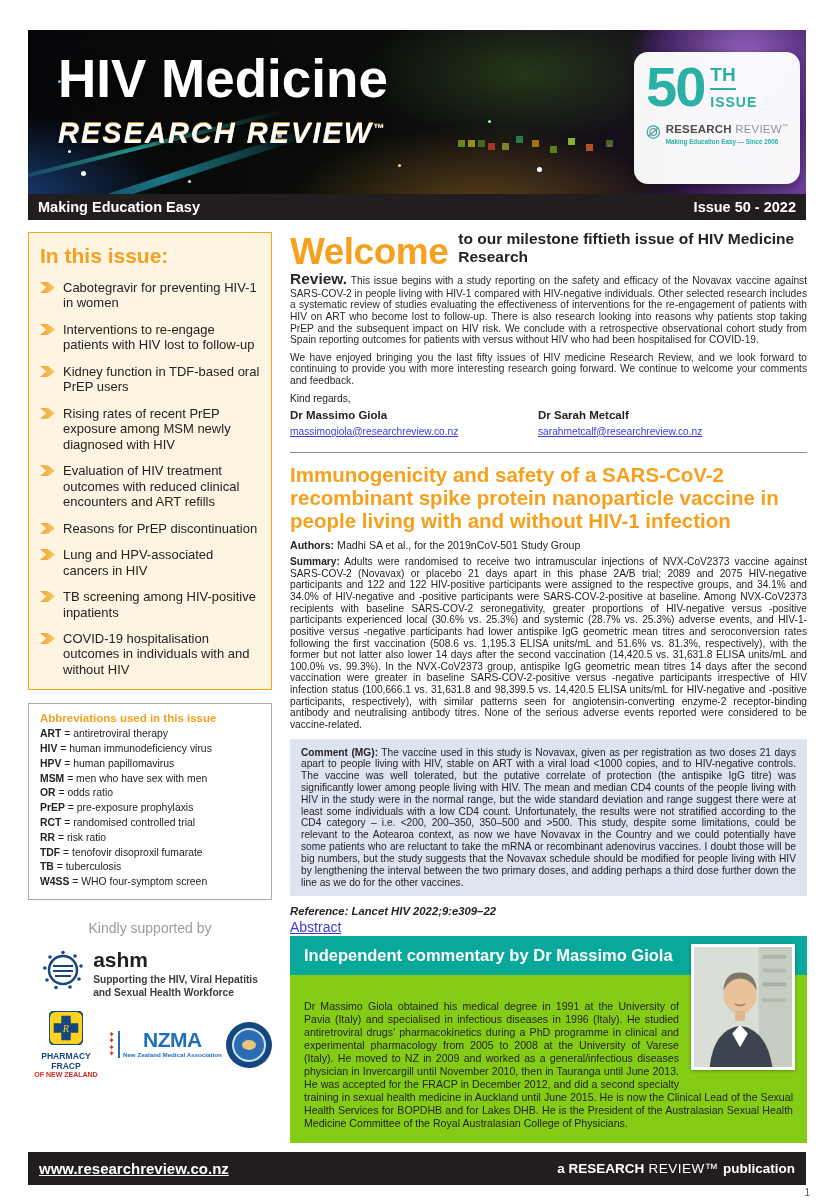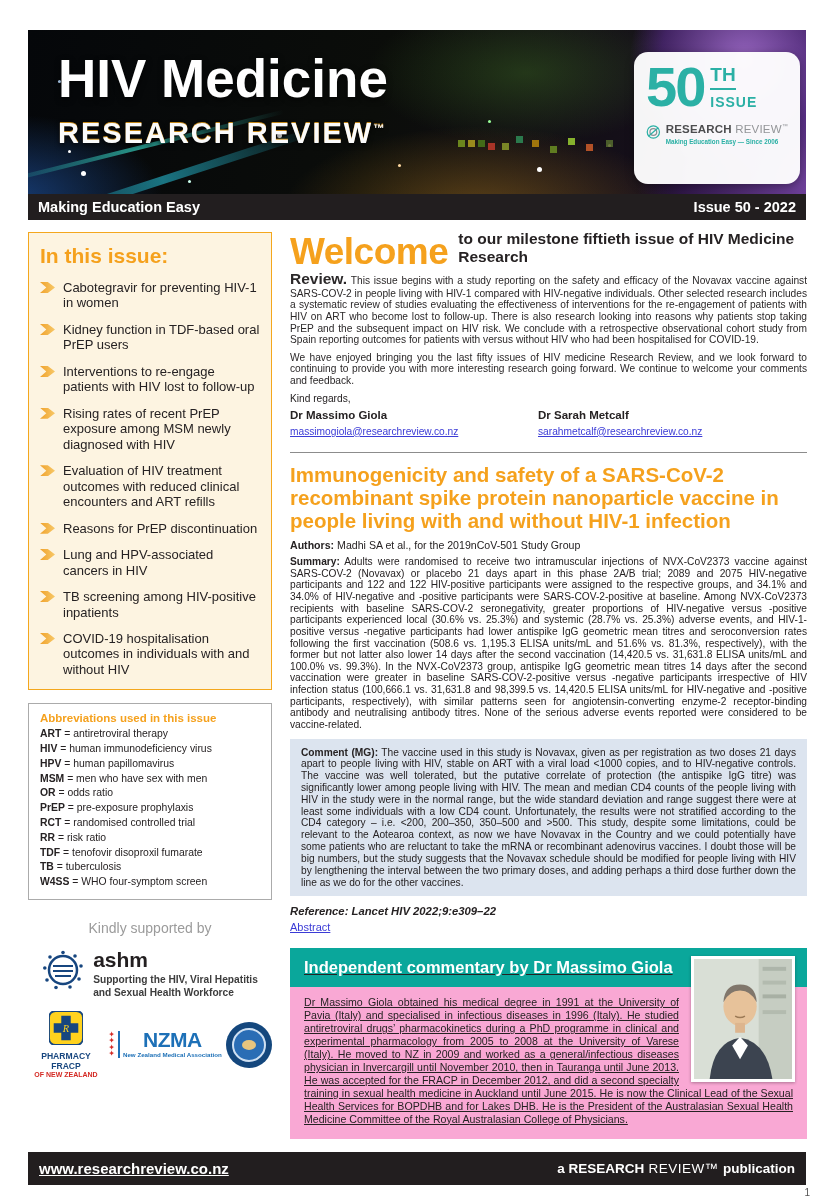--- a/index.html
+++ b/index.html
@@ -21,21 +21,21 @@
   .sparkles{position:absolute;left:40px;top:120px;width:3px;height:3px;border-radius:50%;background:#fff;
     box-shadow:14px 22px 0 1px #fff, 120px 30px 0 0 #cfe, -10px -70px 0 0 #bdf, 210px -16px 0 1px #fff,
                330px 14px 0 0 #ffd9a0, 420px -30px 0 0 #9f9, 470px 18px 0 1px #fff, 540px -6px 0 0 #fc9;}
   .pixels{position:absolute;left:430px;top:110px;width:7px;height:7px;background:#7a9a20;opacity:.85;
     box-shadow:10px 0 0 #b0a020,20px 0 0 #4a7a1a,30px 3px 0 #c0392b,44px 3px 0 #8a9a2a,58px -4px 0 #2e8b57,
                74px 0 0 #b8860b,92px 6px 0 #6b8e23,110px -2px 0 #9acd32,128px 4px 0 #cd5c2a,148px 0 0 #556b2f;}
   .masthead{position:absolute;left:30px;top:22px;}
   .masthead-title{font-size:53px;font-weight:700;color:#ffffff;line-height:1.0;letter-spacing:0px;
     text-shadow:0 2px 6px rgba(0,0,0,.7);}
   .masthead-sub{margin-top:12px;font-size:29px;font-weight:700;color:#fbfbfb;letter-spacing:2px;
-    text-shadow:0 -1px 0 rgba(244,167,29,.8),0 2px 5px rgba(0,0,0,.7);}
+    text-shadow:0 -1px 0 rgba(244,167,29,.8),0 2px 5px rgba(0,0,0,.7);font-style:italic;}
   .masthead-sub sup{font-size:11px;letter-spacing:0;}
   .badge{position:absolute;left:606px;top:22px;width:166px;height:132px;background:rgba(255,255,255,.96);
     border-radius:14px;box-shadow:0 2px 8px rgba(0,0,0,.35);padding:8px 12px;box-sizing:border-box;}
   .badge-top{display:flex;align-items:flex-start;}
   .badge-50{font-size:56px;font-weight:800;color:#2BB0A5;line-height:.95;letter-spacing:-2px;}
   .badge-th-col{margin-left:6px;padding-top:4px;}
   .badge-th{font-size:19px;font-weight:800;color:#2BB0A5;border-bottom:2px solid #2BB0A5;padding-bottom:2px;display:inline-block;}
   .badge-issue{font-size:14px;font-weight:800;color:#2BB0A5;letter-spacing:1px;margin-top:4px;}
   .badge-logo{display:flex;align-items:center;margin-top:6px;gap:5px;}
   .badge-logo-text .rr-line{font-size:11.5px;letter-spacing:.2px;white-space:nowrap;}
@@ -92,25 +92,25 @@
   .editor{width:248px;}
   .editor-name{font-size:11.5px;font-weight:800;}
   .editor-email{font-size:10.2px;color:#3B3BD6;text-decoration:underline;}
   .rule{border:none;border-top:1px solid #8c8c8c;margin:13px 0 10px;}
   .article-title{font-size:20.5px;font-weight:800;color:#F5A11D;line-height:1.13;margin:0 0 7px;}
   .authors-line{font-size:10.6px;margin-bottom:5px;}
   .authors-line b,.summary b,.comment b{font-weight:800;}
   .summary{font-size:10.2px;line-height:1.14;text-align:justify;}
   .comment{background:#DCE4EF;margin-top:8px;padding:8px 11px;font-size:10.2px;line-height:1.16;text-align:justify;}
   .reference{margin-top:9px;font-size:11.3px;font-weight:800;font-style:italic;}
-  .abstract-link{display:inline-block;margin-top:2px;font-size:11px;color:#3B3BD6;text-decoration:underline;}
-
-  .commentary{position:relative;margin-top:13px;text-decoration:underline;}
+  .abstract-link{display:inline-block;margin-top:2px;font-size:14px;color:#3B3BD6;text-decoration:underline;}
+
+  .commentary{position:relative;}
   .commentary-header{background:#0AA79B;color:#fff;font-size:16.5px;font-weight:800;padding:10px 14px;}
-  .commentary-body{background:#f9a8d4;padding:9px 14px 13px;font-size:10.6px;line-height:1.22;text-align:justify;color:#262223;}
+  .commentary-body{background:#84cc16;padding:25px 14px 13px;font-size:10.6px;line-height:1.22;text-align:justify;color:#262223;}
   .commentary-body::before{content:"";float:right;width:114px;height:78px;}
   .photo{position:absolute;top:8px;right:12px;width:104px;height:126px;background:#fff;padding:3px;
     box-sizing:border-box;box-shadow:0 1px 3px rgba(0,0,0,.3);}
   .photo svg{display:block;width:100%;height:100%;}
 
   
   .footer-bar{position:absolute;left:28px;top:1152px;width:778px;height:33px;background:#221E1F;
     display:flex;align-items:center;justify-content:space-between;padding:0 11px;box-sizing:border-box;}
   .site-link{color:#fff;font-size:15px;font-weight:800;text-decoration:underline;}
   .pub{color:#fff;font-size:13.5px;}
@@ -161,25 +161,25 @@
 
   <div class="left-col">
     <div class="issue-box">
       <h2>In this issue:</h2>
       <div class="toc-item">
           <span class="arrow"></span>
           <span class="toc-text">Cabotegravir for preventing HIV-1 in women</span>
         </div>
       <div class="toc-item">
           <span class="arrow"></span>
+          <span class="toc-text">Interventions to re-engage patients with HIV lost to follow-up</span>
+        </div>
+      <div class="toc-item">
+          <span class="arrow"></span>
           <span class="toc-text">Kidney function in TDF-based oral PrEP users</span>
-        </div>
-      <div class="toc-item">
-          <span class="arrow"></span>
-          <span class="toc-text">Interventions to re-engage patients with HIV lost to follow-up</span>
         </div>
       <div class="toc-item">
           <span class="arrow"></span>
           <span class="toc-text">Rising rates of recent PrEP exposure among MSM newly diagnosed with HIV</span>
         </div>
       <div class="toc-item">
           <span class="arrow"></span>
           <span class="toc-text">Evaluation of HIV treatment outcomes with reduced clinical encounters and ART refills</span>
         </div>
       <div class="toc-item">

